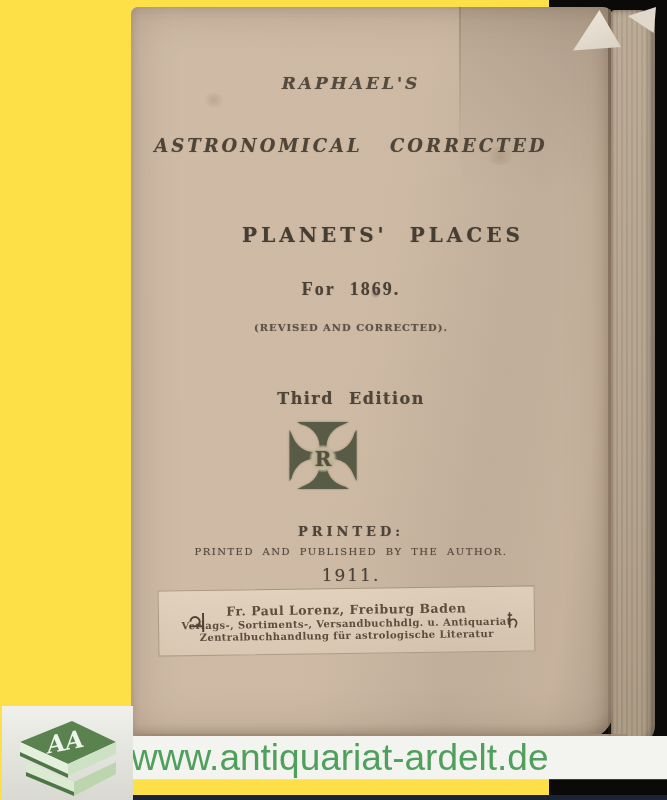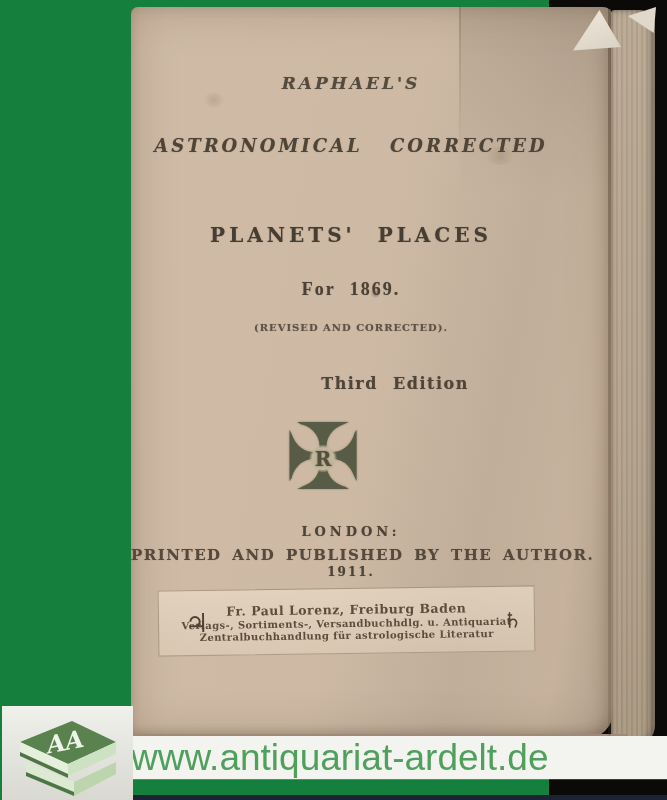--- a/index.html
+++ b/index.html
@@ -1,17 +1,17 @@
 <!DOCTYPE html>
 <html><head>
 <meta charset="utf-8">
 <style>
   html,body{margin:0;padding:0;background:#0b0a08;}
   body{width:667px;height:800px;overflow:hidden;font-family:"DejaVu Serif",serif;}
-  .scene{position:relative;width:549px;height:800px;background:#15803d;}
+  .scene{position:relative;width:549px;height:800px;background:#fde047;}
 
   
   .book{position:absolute;left:131px;top:7px;width:524px;height:740px;}
 
   .fore-edge{position:absolute;left:480px;top:3px;width:44px;height:737px;
     background:#b4a28e;
     background-image:repeating-linear-gradient(90deg,rgba(0,0,0,0.05) 0 2px,rgba(255,255,255,0.05) 2px 5px),
       linear-gradient(180deg,#b9a892 0%,#b2a08b 60%,#a8967f 100%);
     border-radius:4px 16px 22px 4px;
     box-shadow:inset -4px 0 7px rgba(0,0,0,0.35), inset 2px 0 3px rgba(0,0,0,0.15);}
@@ -45,27 +45,27 @@
   .stain-3{left:70px;top:86px;width:26px;height:14px;
     background:radial-gradient(circle,rgba(110,88,64,0.18),rgba(110,88,64,0) 70%);}
 
   
   .titles{position:absolute;left:0;top:0;width:440px;height:100%;color:#4b4238;}
   .t-line{position:absolute;left:0;width:100%;text-align:center;white-space:nowrap;
     text-shadow:0 0 1px rgba(75,66,56,0.45);}
   .t-raphaels{top:66px;font-size:17px;font-style:italic;font-weight:600;letter-spacing:3px;color:#544a3d;}
   .t-astro{top:128px;font-size:18px;font-style:italic;font-weight:600;letter-spacing:3px;word-spacing:18px;color:#4e4438;}
   .t-ofthe{top:179px;font-size:9px;font-weight:700;letter-spacing:2px;word-spacing:9px;color:#6d5f50;}
-  .t-planets{top:216px;font-size:20px;font-weight:700;letter-spacing:4px;word-spacing:11px;color:#473e33;}
+  .t-planets{top:216px;font-size:20px;font-weight:700;letter-spacing:4px;word-spacing:11px;color:#473e33;padding-left:32px;}
   .t-year{top:272px;font-size:18px;font-weight:700;letter-spacing:2px;word-spacing:8px;color:#4b4136;font-family:Liberation Serif, serif;}
   .t-revised{top:315px;font-size:10px;font-weight:600;letter-spacing:1px;color:#5f5245;}
-  .t-edition{top:367px;font-size:16px;font-weight:700;letter-spacing:1.5px;word-spacing:8px;color:#4e4438;padding-left:44px;}
+  .t-edition{top:382px;font-size:16px;font-weight:700;letter-spacing:1.5px;word-spacing:8px;color:#4e4438;}
   .t-london{top:517px;font-size:13px;font-weight:700;letter-spacing:4px;color:#4d4338;}
-  .t-printed{top:539px;font-size:15px;font-weight:700;letter-spacing:1.5px;word-spacing:4px;color:#56493c;}
-  .t-1911{top:558px;font-size:12px;font-weight:700;letter-spacing:2px;color:#4b4136;}
+  .t-printed{top:539px;font-size:10px;font-weight:400;letter-spacing:1.5px;word-spacing:4px;color:#56493c;}
+  .t-1911{top:558px;font-size:17px;font-weight:400;letter-spacing:2px;color:#4b4136;}
 
   
   .ornament{position:absolute;top:405px;left:0;width:440px;text-align:center;}
   .cross-glyph{font-family:"DejaVu Sans",sans-serif;font-size:92px;line-height:1;
     color:#585c46;display:inline-block;position:relative;transform:translateX(-28px);
     text-shadow:0 0 2px rgba(60,64,44,0.5);}
   .cross-r{position:absolute;top:50%;left:50%;transform:translate(-50%,-48%);
     font-family:"DejaVu Serif",serif;font-size:20px;font-weight:700;color:#55503c;
     width:28px;height:28px;line-height:28px;border-radius:50%;text-align:center;
     background:radial-gradient(circle,#c2b69c 0%,#c2b69c 55%,rgba(194,182,156,0) 72%);}
@@ -117,21 +117,21 @@
         <div class="t-line t-astro">ASTRONOMICAL CORRECTED</div>
         <div class="t-line t-planets">PLANETS' PLACES</div>
         <div class="t-line t-year">For 1869.</div>
         <div class="t-line t-revised">(REVISED AND CORRECTED).</div>
         <div class="t-line t-edition">Third Edition</div>
 
         <div class="ornament">
           <span class="cross-glyph"><span>✠</span><span class="cross-r">R</span></span>
         </div>
 
-        <div class="t-line t-london">LONDON:</div>
+        <div class="t-line t-london">PRINTED:</div>
         <div class="t-line t-printed">PRINTED AND PUBLISHED BY THE AUTHOR.</div>
         <div class="t-line t-1911">1911.</div>
       </div>
 
       <div class="stamp">
         <span class="stamp-sym sym-left">♃</span>
         <div class="s1">Fr. Paul Lorenz, Freiburg Baden</div>
         <div class="s2">Verlags-, Sortiments-, Versandbuchhdlg. u. Antiquariat</div>
         <div class="s3">Zentralbuchhandlung für astrologische Literatur</div>
         <span class="stamp-sym sym-right">♄</span>

